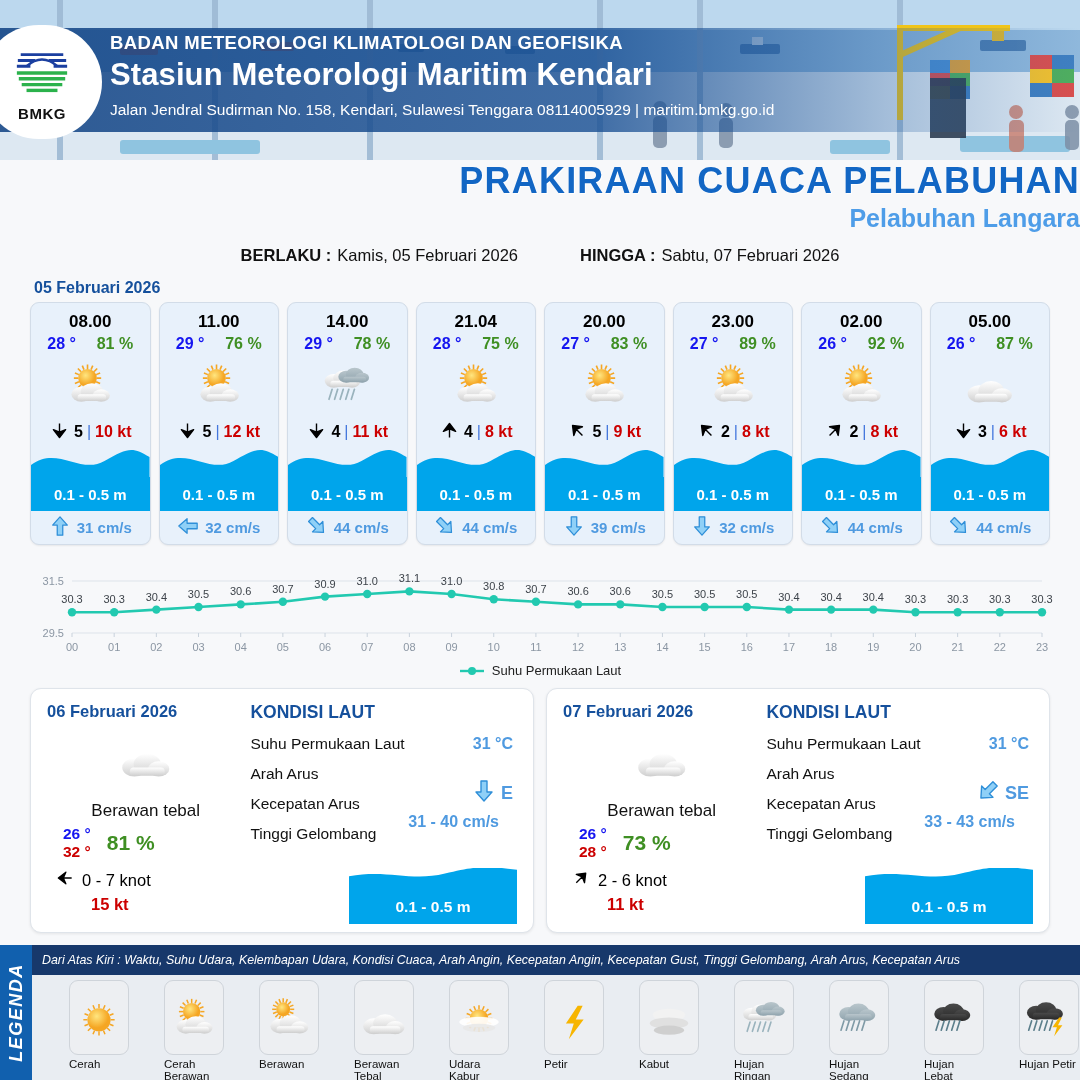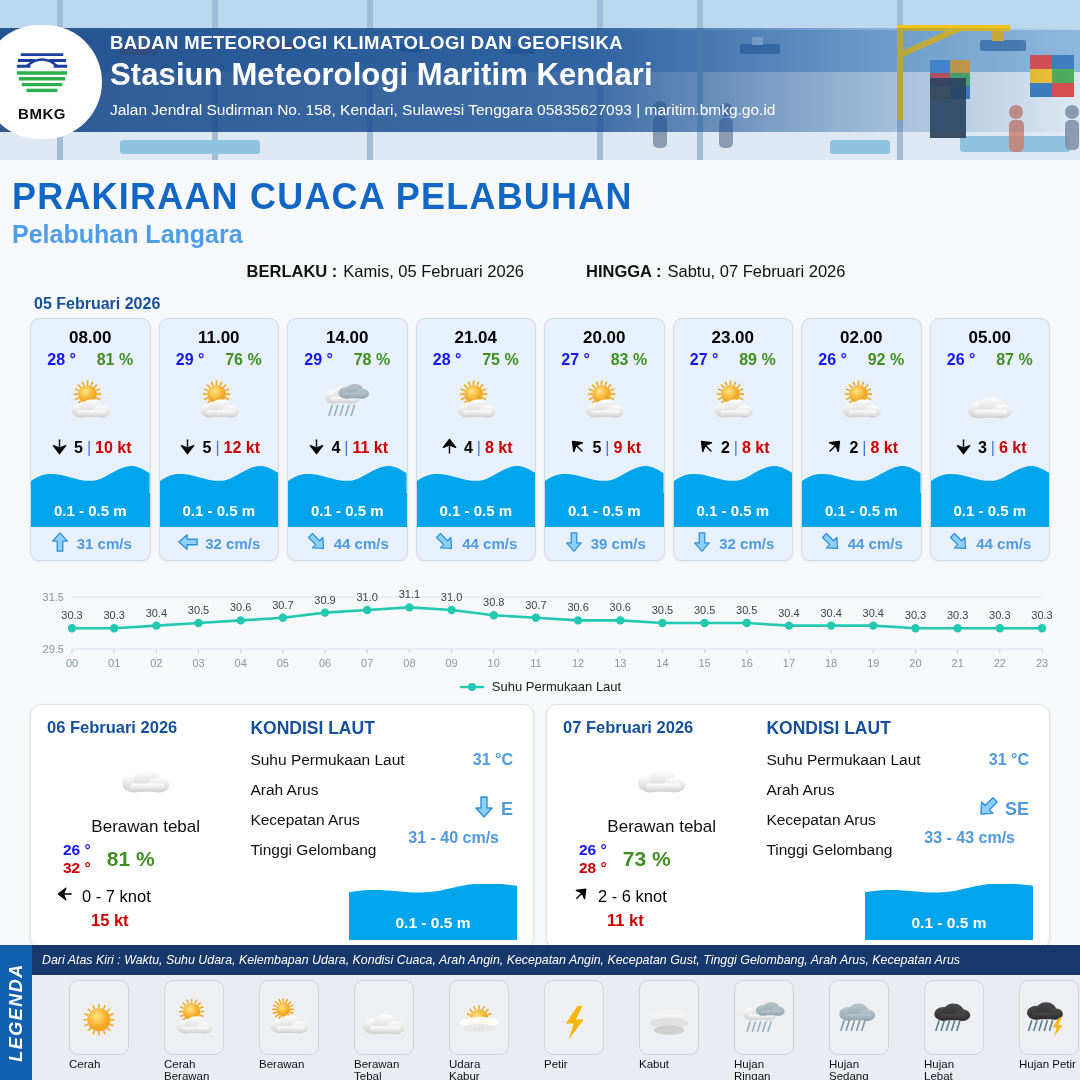--- a/index.html
+++ b/index.html
@@ -29,21 +29,21 @@
     display:flex; flex-direction:column; align-items:center; justify-content:center;
   }
   .logo-mark { width:58px; height:62px; }
   .logo-text { font-size:15px; font-weight:bold; color:#111; letter-spacing:.5px; margin-top:1px;}
   .hdr-text { position:absolute; left:110px; top:32px; z-index:6; }
   .hdr-line1 { font-size:18.5px; font-weight:bold; color:#fff; letter-spacing:.4px; }
   .hdr-line2 { font-size:31px; font-weight:bold; color:#fff; margin-top:3px; letter-spacing:.1px;}
   .hdr-line3 { font-size:15.5px; color:#fff; margin-top:8px; }
 
   
-  .title-wrap { text-align:left; margin-top:16px;padding-left:12px; }
+  .title-wrap { text-align:right; margin-top:0; }
   .title-main {
     font-size:36px; font-weight:bold; color:#1266c4; letter-spacing:1.2px;
     text-shadow:1px 1px 0 rgba(255,255,255,.9);
   }
   .title-sub { font-size:25px; font-weight:bold; color:#4e9de8; margin-top:2px; }
   .valid-row {
     display:flex; justify-content:center; gap:62px; margin-top:13px;
     font-size:16.5px; color:#111;
   }
   .valid-row b { font-weight:bold; }
@@ -243,21 +243,21 @@
         <path d="M14 49 h32" stroke="#2bb24c" stroke-width="3.5"></path>
         <path d="M22 24 q8 -6 16 0" fill="#fff"></path>
       </g>
     </svg>
     <div class="logo-text">BMKG</div>
   </div>
 
   <div class="hdr-text">
     <div class="hdr-line1">BADAN METEOROLOGI KLIMATOLOGI DAN GEOFISIKA</div>
     <div class="hdr-line2">Stasiun Meteorologi Maritim Kendari</div>
-    <div class="hdr-line3">Jalan Jendral Sudirman No. 158, Kendari, Sulawesi Tenggara  05835627093 | maritim.bmkg.go.id</div>
+    <div class="hdr-line3">Jalan Jendral Sudirman No. 158, Kendari, Sulawesi Tenggara  08114005929 | maritim.bmkg.go.id</div>
   </div>
 </div>
 
 <div class="title-wrap">
   <div class="title-main">PRAKIRAAN CUACA PELABUHAN</div>
   <div class="title-sub">Pelabuhan Langara</div>
   <div class="valid-row">
     <div>
       <b>BERLAKU :</b><span>Kamis, 05 Februari 2026</span>
     </div>

